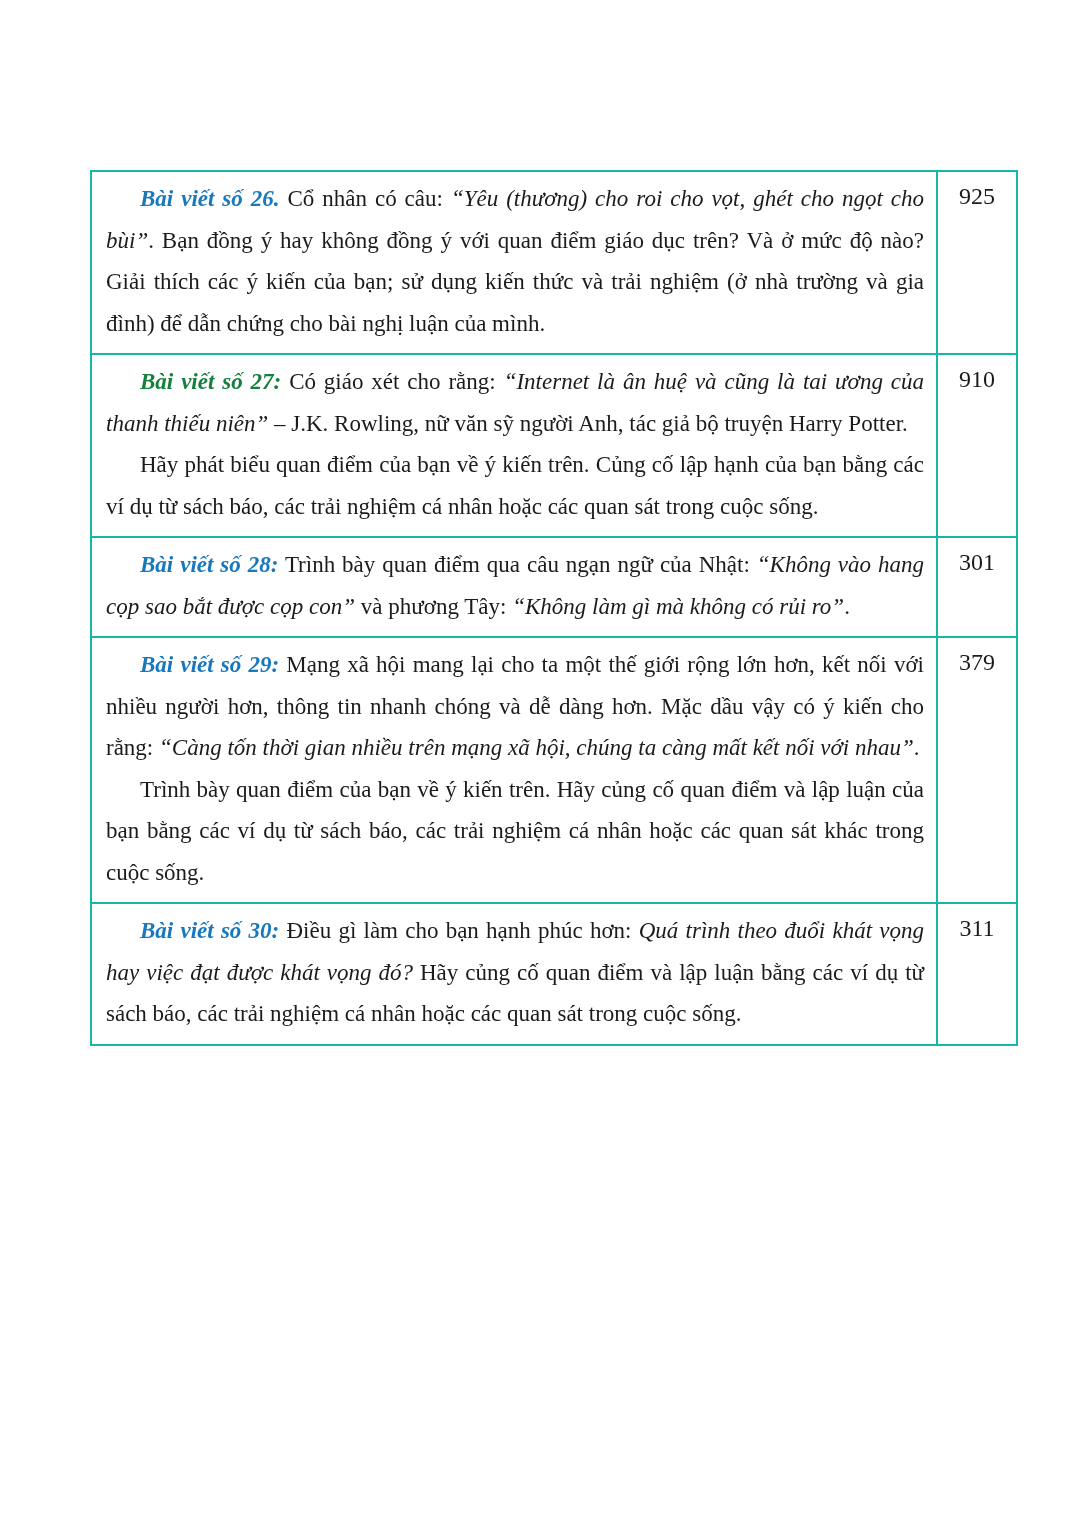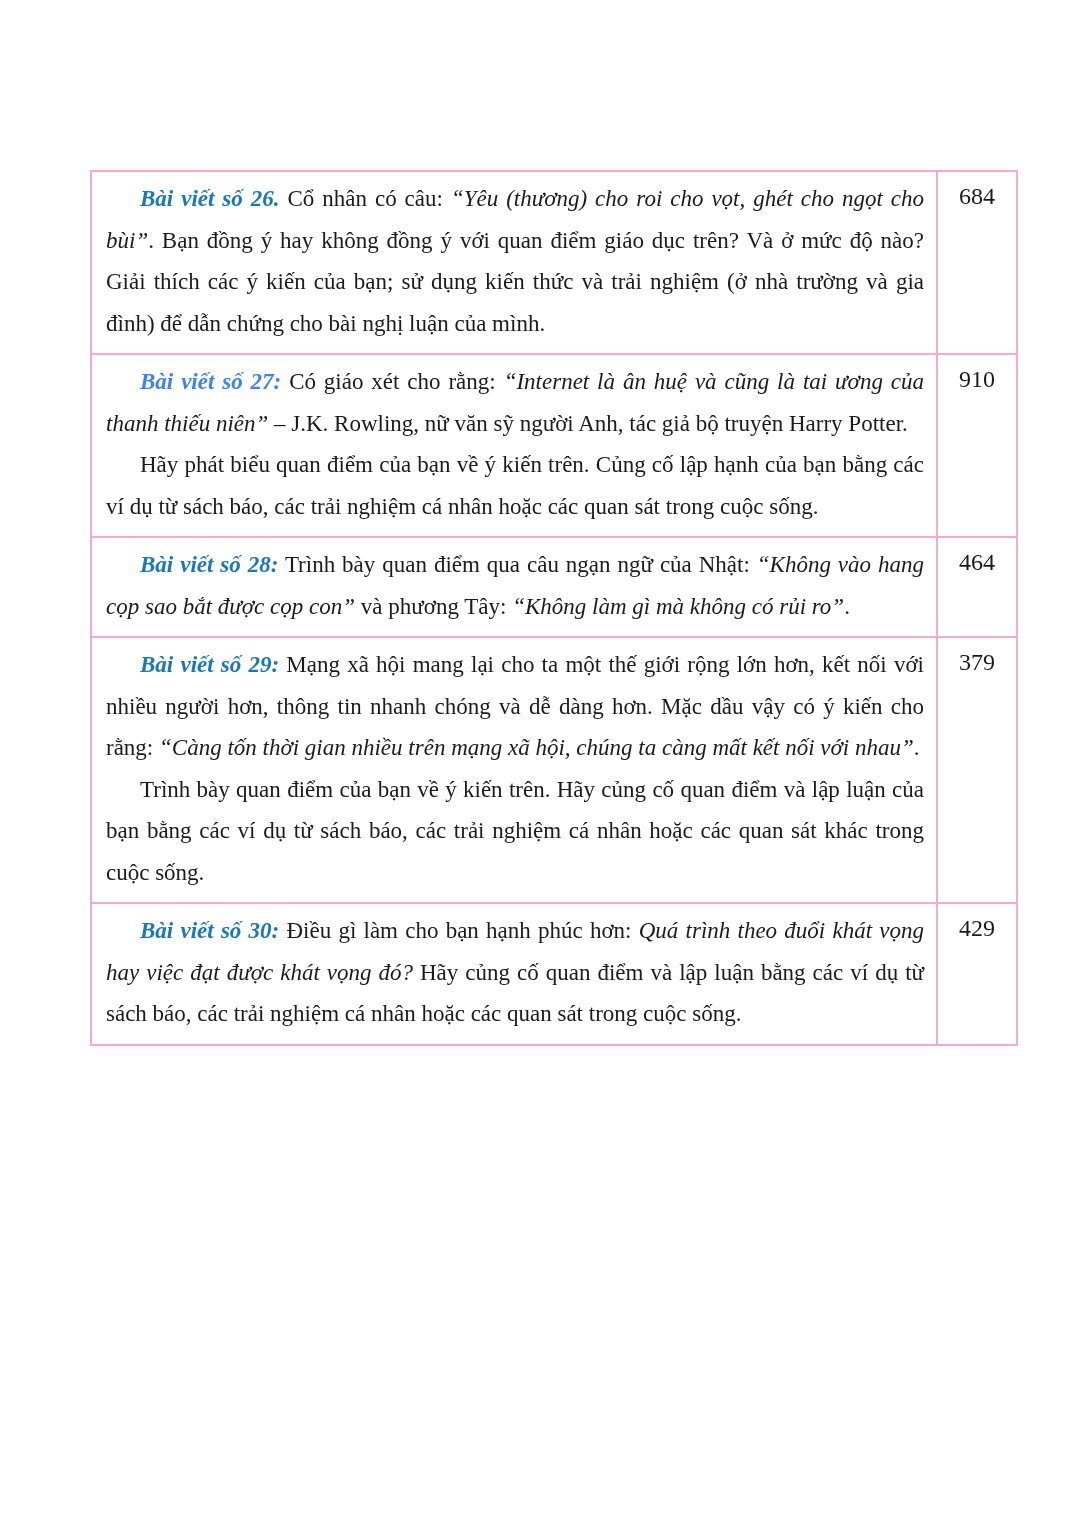--- a/index.html
+++ b/index.html
@@ -15,21 +15,21 @@
   }
   .toc-table {
     position: absolute;
     left: 90px;
     top: 170px;
     width: 896px;
     border-collapse: collapse;
     table-layout: fixed;
   }
   .toc-table td {
-    border: 2px solid #f9a8d4;
+    border: 2px solid #14b8a6;
     vertical-align: top;
   }
   .entry-cell {
     width: 818px;
     padding: 6px 12px 9px 14px;
     font-size: 23px;
     line-height: 41.5px;
     color: #1b1b1b;
     text-align: justify;
   }
@@ -56,43 +56,43 @@
 </head>
 <body>
 
 <div class="page">
   <table class="toc-table">
     <tbody>
         <tr>
           <td class="entry-cell">
             <p class="entry-para"><span class="seg-label" style="color: rgb(24, 120, 189);">Bài viết số 26.</span><span class="seg-normal"> Cổ nhân có câu: </span><span class="seg-italic">“Yêu (thương) cho roi cho vọt, ghét cho ngọt cho bùi”</span><span class="seg-normal">. Bạn đồng ý hay không đồng ý với quan điểm giáo dục trên? Và ở mức độ nào? Giải thích các ý kiến của bạn; sử dụng kiến thức và trải nghiệm (ở nhà trường và gia đình) để dẫn chứng cho bài nghị luận của mình.</span></p>
           </td>
-          <td class="page-cell">684</td>
+          <td class="page-cell">925</td>
         </tr>
         <tr>
           <td class="entry-cell">
-            <p class="entry-para"><span class="seg-label" style="color: #3b82f6;">Bài viết số 27:</span><span class="seg-normal"> Có giáo xét cho rằng: </span><span class="seg-italic">“Internet là ân huệ và cũng là tai ương của thanh thiếu niên”</span><span class="seg-normal"> – J.K. Rowling, nữ văn sỹ người Anh, tác giả bộ truyện Harry Potter.</span></p>
+            <p class="entry-para"><span class="seg-label" style="color: #15803d;">Bài viết số 27:</span><span class="seg-normal"> Có giáo xét cho rằng: </span><span class="seg-italic">“Internet là ân huệ và cũng là tai ương của thanh thiếu niên”</span><span class="seg-normal"> – J.K. Rowling, nữ văn sỹ người Anh, tác giả bộ truyện Harry Potter.</span></p>
             <p class="entry-para"><span class="seg-normal">Hãy phát biểu quan điểm của bạn về ý kiến trên. Củng cố lập hạnh của bạn bằng các ví dụ từ sách báo, các trải nghiệm cá nhân hoặc các quan sát trong cuộc sống.</span></p>
           </td>
           <td class="page-cell">910</td>
         </tr>
         <tr>
           <td class="entry-cell">
             <p class="entry-para"><span class="seg-label" style="color: rgb(24, 120, 189);">Bài viết số 28:</span><span class="seg-normal"> Trình bày quan điểm qua câu ngạn ngữ của Nhật: </span><span class="seg-italic">“Không vào hang cọp sao bắt được cọp con”</span><span class="seg-normal"> và phương Tây: </span><span class="seg-italic">“Không làm gì mà không có rủi ro”</span><span class="seg-normal">.</span></p>
           </td>
-          <td class="page-cell">464</td>
+          <td class="page-cell">301</td>
         </tr>
         <tr>
           <td class="entry-cell">
             <p class="entry-para"><span class="seg-label" style="color: rgb(24, 120, 189);">Bài viết số 29:</span><span class="seg-normal"> Mạng xã hội mang lại cho ta một thế giới rộng lớn hơn, kết nối với nhiều người hơn, thông tin nhanh chóng và dễ dàng hơn. Mặc dầu vậy có ý kiến cho rằng: </span><span class="seg-italic">“Càng tốn thời gian nhiều trên mạng xã hội, chúng ta càng mất kết nối với nhau”</span><span class="seg-normal">.</span></p>
             <p class="entry-para"><span class="seg-normal">Trình bày quan điểm của bạn về ý kiến trên. Hãy củng cố quan điểm và lập luận của bạn bằng các ví dụ từ sách báo, các trải nghiệm cá nhân hoặc các quan sát khác trong cuộc sống.</span></p>
           </td>
           <td class="page-cell">379</td>
         </tr>
         <tr>
           <td class="entry-cell">
             <p class="entry-para"><span class="seg-label" style="color: rgb(24, 120, 189);">Bài viết số 30:</span><span class="seg-normal"> Điều gì làm cho bạn hạnh phúc hơn: </span><span class="seg-italic">Quá trình theo đuổi khát vọng hay việc đạt được khát vọng đó?</span><span class="seg-normal"> Hãy củng cố quan điểm và lập luận bằng các ví dụ từ sách báo, các trải nghiệm cá nhân hoặc các quan sát trong cuộc sống.</span></p>
           </td>
-          <td class="page-cell">429</td>
+          <td class="page-cell">311</td>
         </tr>
       </tbody>
   </table>
 </div>
 
 </body></html>

